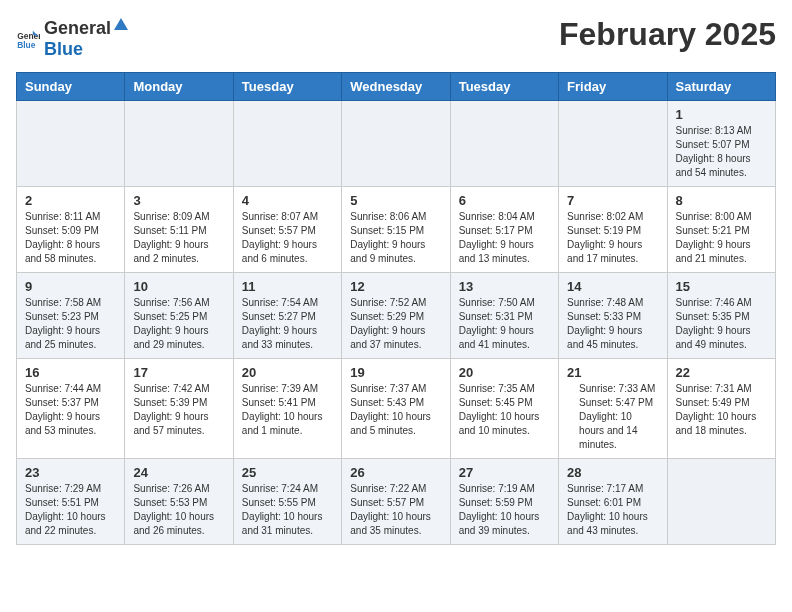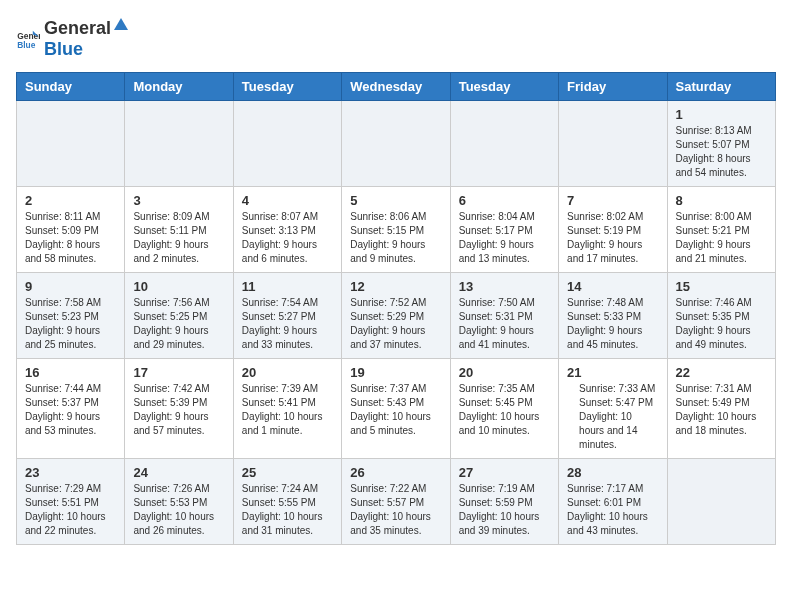--- a/index.html
+++ b/index.html
@@ -108,20 +108,21 @@
       <div style="display:flex; align-items:baseline; gap:0;">
         <span class="logo-text-general">General</span>
         <svg width="18" height="18" viewBox="0 0 18 18" style="margin:0 1px;">
           <polygon points="9,2 16,14 2,14" fill="#2f7ac3"></polygon>
         </svg>
       </div>
       <div><span class="logo-text-blue">Blue</span></div>
     </div>
   </div>
   <div class="title-area">
+    <div class="month-title">February 2025</div>
   </div>
 </div>
 
 <table class="calendar">
   <thead>
     <tr>
     <th>Sunday</th>
         <th>Monday</th>
         <th>Tuesday</th>
         <th>Wednesday</th>
@@ -154,21 +155,21 @@
         </td>
         <td>
           <span class="day-number">3</span>
           <div class="day-info" style="white-space: pre-line;">Sunrise: 8:09 AM
 Sunset: 5:11 PM
 Daylight: 9 hours and 2 minutes.</div>
         </td>
         <td>
           <span class="day-number">4</span>
           <div class="day-info" style="white-space: pre-line;">Sunrise: 8:07 AM
-Sunset: 3:13 PM
+Sunset: 5:57 PM
 Daylight: 9 hours and 6 minutes.</div>
         </td>
         <td>
           <span class="day-number">5</span>
           <div class="day-info" style="white-space: pre-line;">Sunrise: 8:06 AM
 Sunset: 5:15 PM
 Daylight: 9 hours and 9 minutes.</div>
         </td>
         <td>
           <span class="day-number">6</span>

